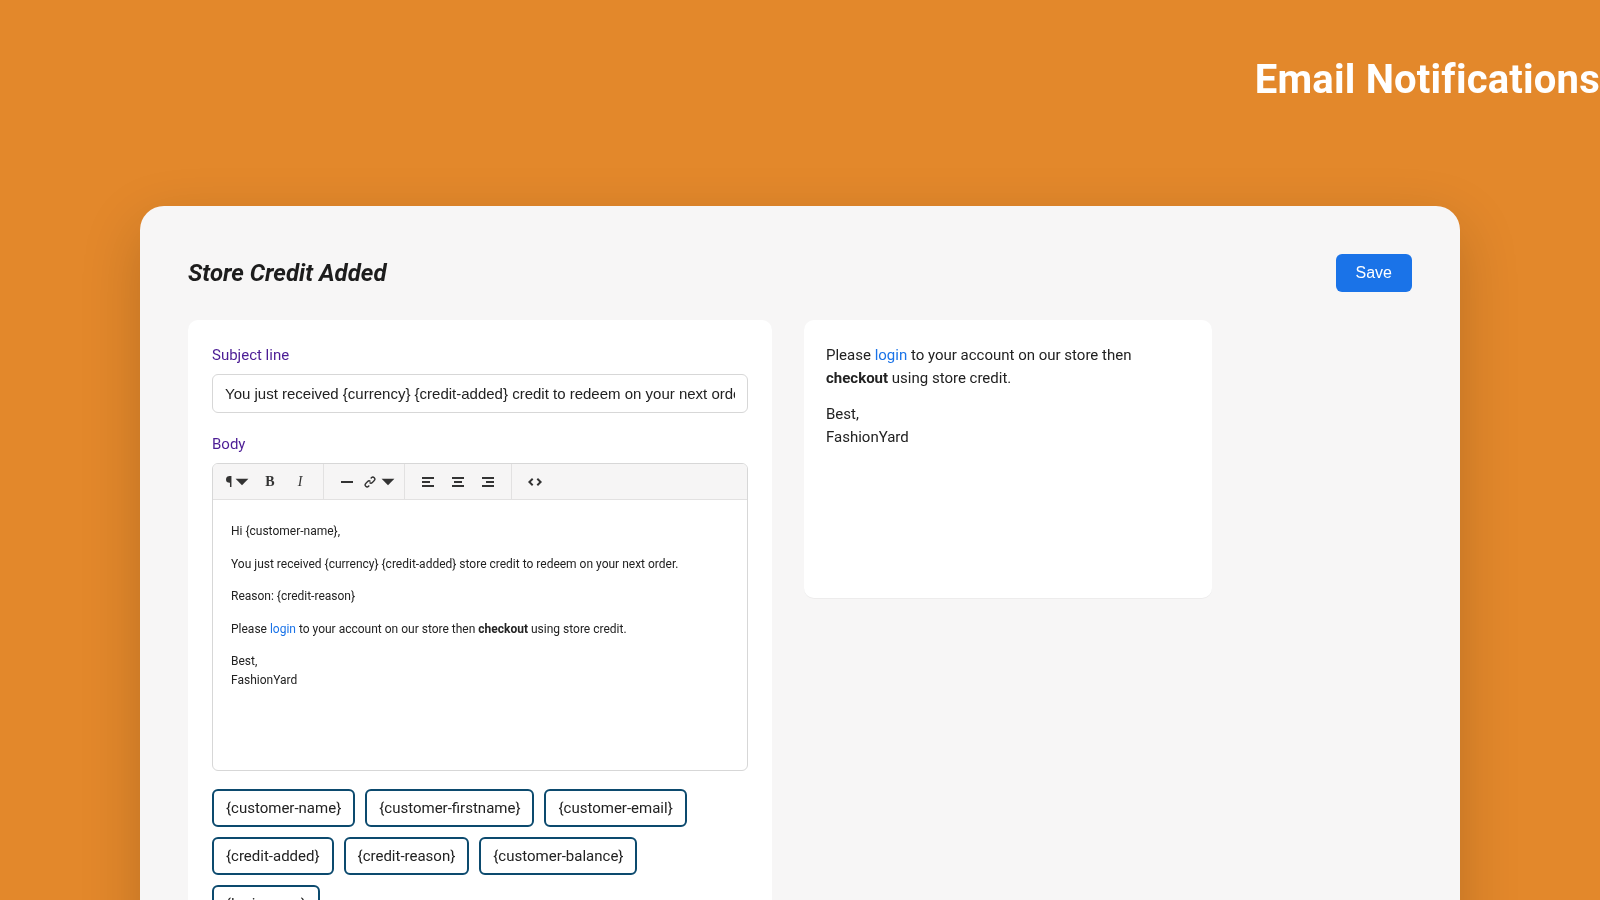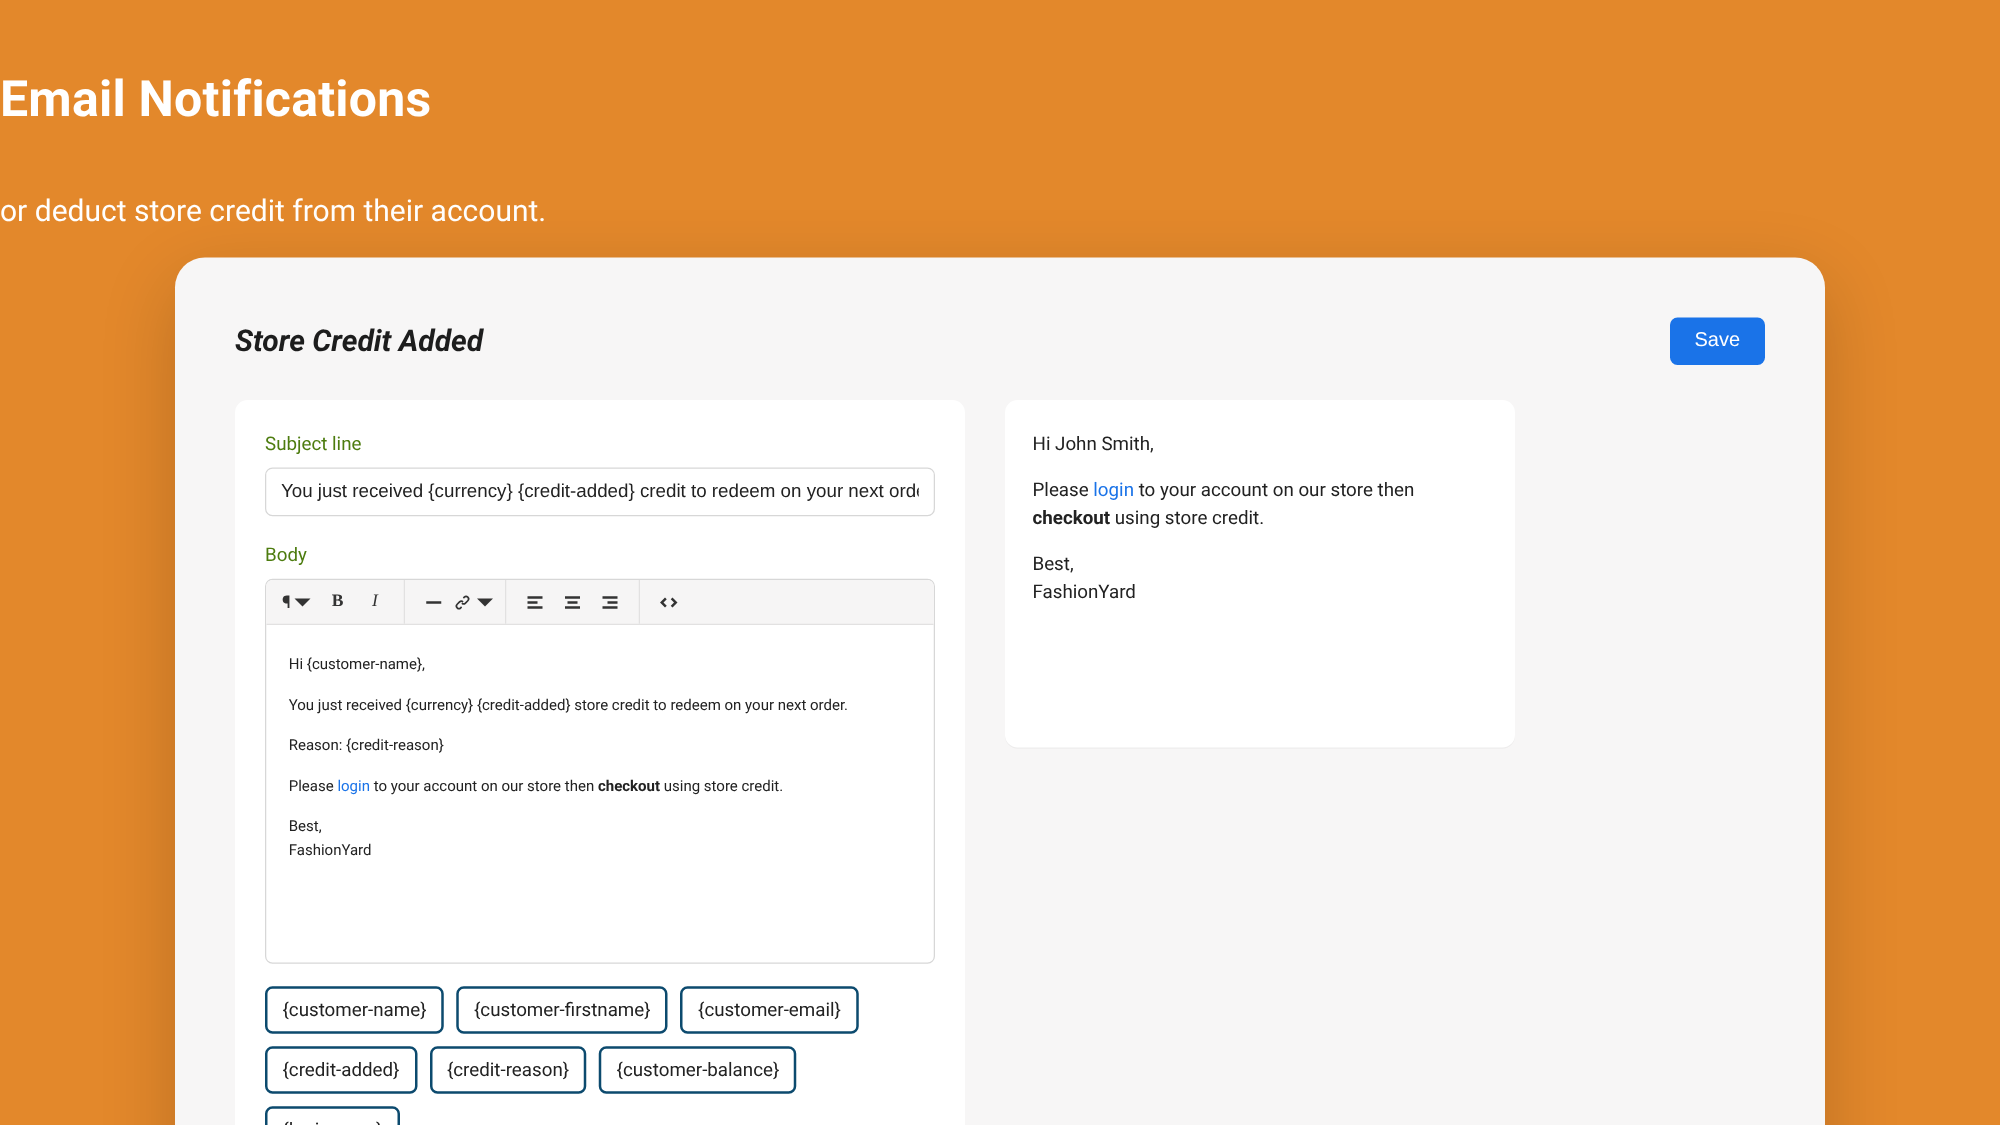--- a/index.html
+++ b/index.html
@@ -1,33 +1,33 @@
 <!DOCTYPE html>
 <html><head>
 <meta charset="utf-8">
 <style>
   * { box-sizing: border-box; margin: 0; padding: 0; }
   html, body { width: 1600px; height: 900px; overflow: hidden; font-family: -apple-system, BlinkMacSystemFont, "Segoe UI", Roboto, "Helvetica Neue", Arial, sans-serif; }
   body { background: #e3882b; }
-  .hero { text-align: left; color: #fff; padding-top: 56px; }
+  .hero { text-align: right; color: #fff; padding-top: 56px; }
   .hero h1 { font-size: 40px; font-weight: 700; letter-spacing: .2px; }
   .hero p { font-size: 24px; font-weight: 400; line-height: 1.4; margin-top: 16px; }
   .panel {
     position: absolute; left: 140px; right: 140px; top: 206px;
     background: #f7f6f6; border-radius: 24px 24px 0 0; padding: 48px 48px 40px 48px;
     box-shadow: 0 20px 60px rgba(0,0,0,.18);
     height: 900px; 
   }
   .panel-header { display: flex; justify-content: space-between; align-items: center; margin-bottom: 28px; }
   .panel-header h2 { font-size: 24px; font-weight: 700; color: #1d1d1d; font-style: italic; }
   .save-btn { background: #1a73e8; color: #fff; border: none; border-radius: 6px; font-size: 16px; font-weight: 500; padding: 10px 20px; cursor: pointer; text-align: center; }
   .columns { display: flex; gap: 32px; align-items: flex-start; }
   .editor-card { flex: 0 0 584px; background: #fff; border-radius: 10px; padding: 26px 24px 26px 24px; box-shadow: 0 1px 0 rgba(0,0,0,.04); }
   .preview-card { flex: 0 0 408px; background: #fff; border-radius: 10px; padding: 24px 22px; box-shadow: 0 1px 0 rgba(0,0,0,.04); height: 278px; }
-  .label { font-size: 15px; color: #4d7c0f; margin-bottom: 10px; }
+  .label { font-size: 15px; color: #4c1d95; margin-bottom: 10px; }
   .subject-input {
     width: 100%; border: 1px solid #d7d7d7; border-radius: 6px; padding: 10px 12px;
     font-size: 15px; color: #222; background: #fff;
   }
   .body-label { margin-top: 22px; }
   .rte { border: 1px solid #d7d7d7; border-radius: 6px; margin-top: 8px; overflow: hidden; }
   .toolbar { display: flex; align-items: stretch; height: 36px; background: #f6f5f5; border-bottom: 1px solid #e2e1e1; font-size: 14px; color: #333; }
   .tb-group { display: flex; align-items: center; border-right: 1px solid #e2e1e1; padding: 0 8px; }
   .tb-group:last-child { border-right: none; }
   .tb-btn { width: 30px; height: 28px; display: inline-flex; align-items: center; justify-content: center; cursor: pointer; color: #333; border-radius: 4px; }
@@ -47,21 +47,20 @@
   .token { background: #fff; border: 2px solid #0c4a6e; border-radius: 6px; padding: 8px 12px; font-size: 15px; color: #222; cursor: pointer; }
   .caret-svg{width:8px;height:8px;fill:currentColor;}
 </style>
 </head>
 <body>
 
 <div class="hero">
   <h1>Email Notifications</h1>
   <p>
     <br>
-    <span>or deduct store credit from their account.</span>
   </p>
 </div>
 
 <div class="panel">
   <div class="panel-header">
     <h2>Store Credit Added</h2>
     <button class="save-btn">Save</button>
   </div>
 
   <div class="columns">
@@ -151,21 +150,20 @@
           <span class="token">{customer-email}</span>
           <span class="token">{credit-added}</span>
           <span class="token">{credit-reason}</span>
           <span class="token">{customer-balance}</span>
           <span class="token">{login-page}</span>
         </div>
       </div>
     </div>
 
     <div class="preview-card">
-      <p>Hi John Smith,</p>
       <p>
         <span>Please </span><span class="link">login</span><span> to your account on our store then </span><span class="bold-txt">checkout</span><span> using store credit.</span>
       </p>
       <p style="margin-bottom:0;">
         <span>Best,</span><br>
         <span>FashionYard</span>
       </p>
     </div>
 
   </div>

